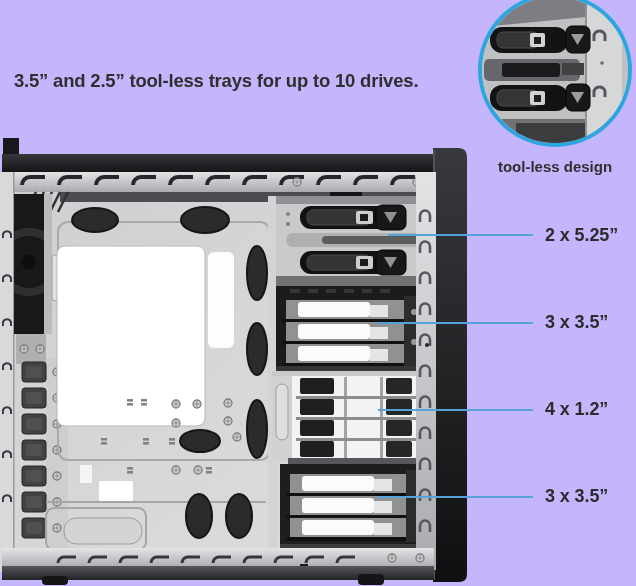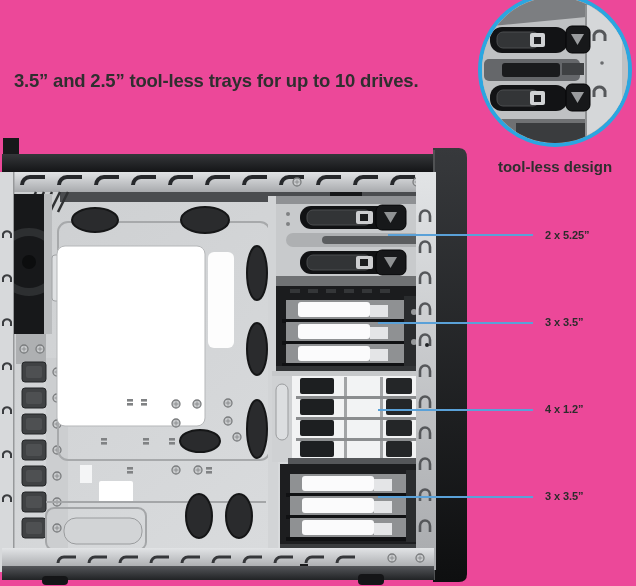--- a/index.html
+++ b/index.html
@@ -1,38 +1,38 @@
 <!DOCTYPE html>
 <html style="--accent: #2ba6e0; --line: #5aa1d8;"><head>
 <meta charset="utf-8">
 <style>
   :root { --accent:#2ba6e0; --line:#5aa1d8; --ink:#333333; }
   html,body { margin:0; padding:0; background:#fff; }
   .stage {
     position:relative; width:636px; height:586px; overflow:hidden;
-    background:#ec4899; font-family:"Liberation Sans", sans-serif; color:var(--ink);
+    background:#c4b5fd; font-family:"Liberation Sans", sans-serif; color:var(--ink);
   }
   .heading {
     position:absolute; left:14px; top:70px; font-size:18.5px; font-weight:600;
     letter-spacing:-0.2px; color:#2f2f2f; white-space:nowrap;
   }
   .inset {
     position:absolute; left:478px; top:-7px; width:146px; height:146px;
     border:4px solid var(--accent); border-radius:50%; overflow:hidden; background:#b4b6b8;
   }
   .inset svg { display:block; }
   .inset-caption {
     position:absolute; left:470px; top:158px; width:170px; text-align:center;
     font-size:15px; font-weight:600; color:#2f2f2f;
   }
   .case-svg { position:absolute; left:0; top:136px; }
   .callout-line { position:absolute; height:2px; background:var(--line); }
   .callout-label {
     position:absolute; left:545px; height:22px; line-height:22px;
-    font-size:11px; font-weight:600; letter-spacing:-0.1px; color:#2c2c2c; white-space:nowrap;
+    font-size:18px; font-weight:600; letter-spacing:-0.1px; color:#2c2c2c; white-space:nowrap;
   }
 </style>
 </head>
 <body>
 
 <div class="stage">
 
   <div class="heading">3.5” and 2.5” tool-less trays for up to 10 drives.</div>
 
   <div class="inset">

